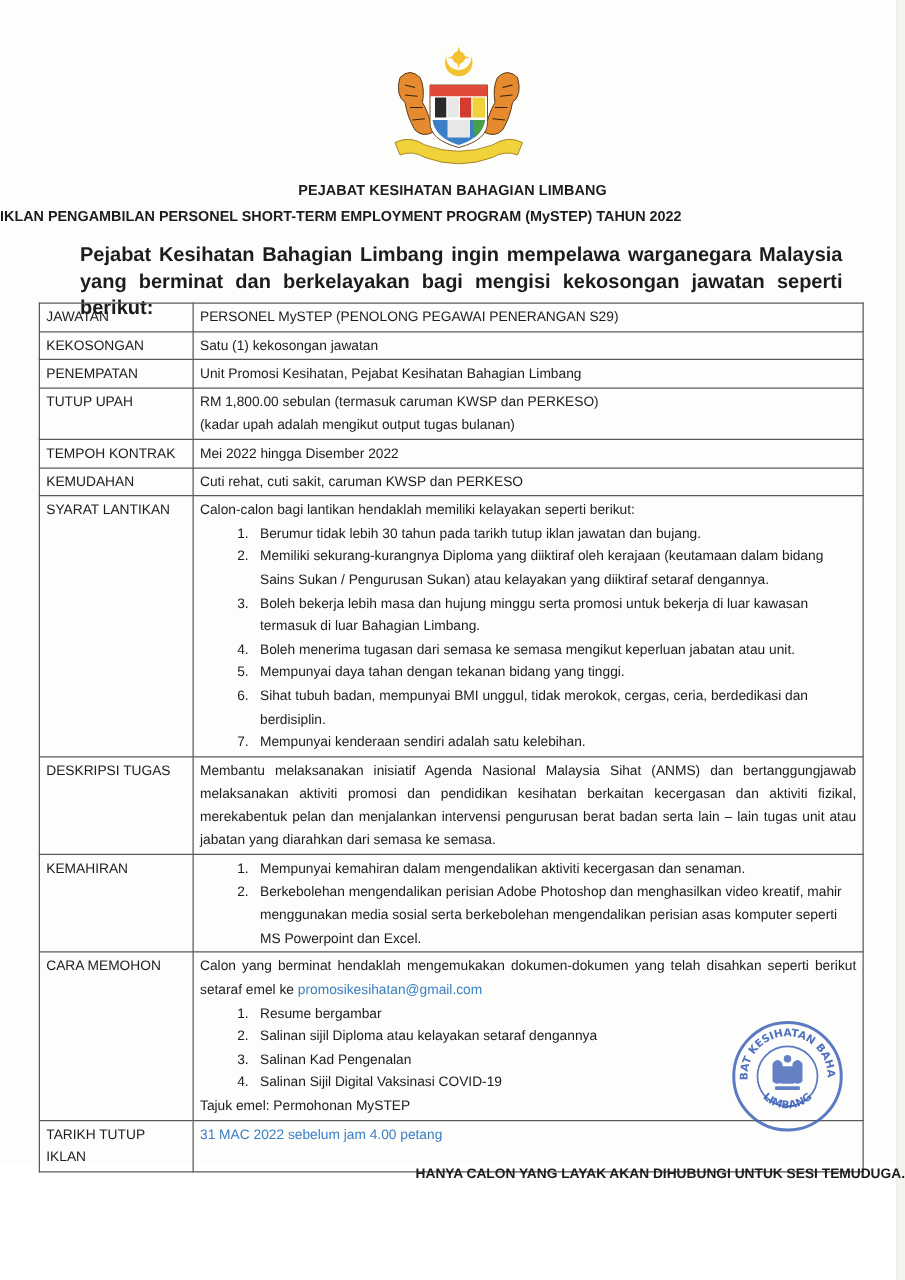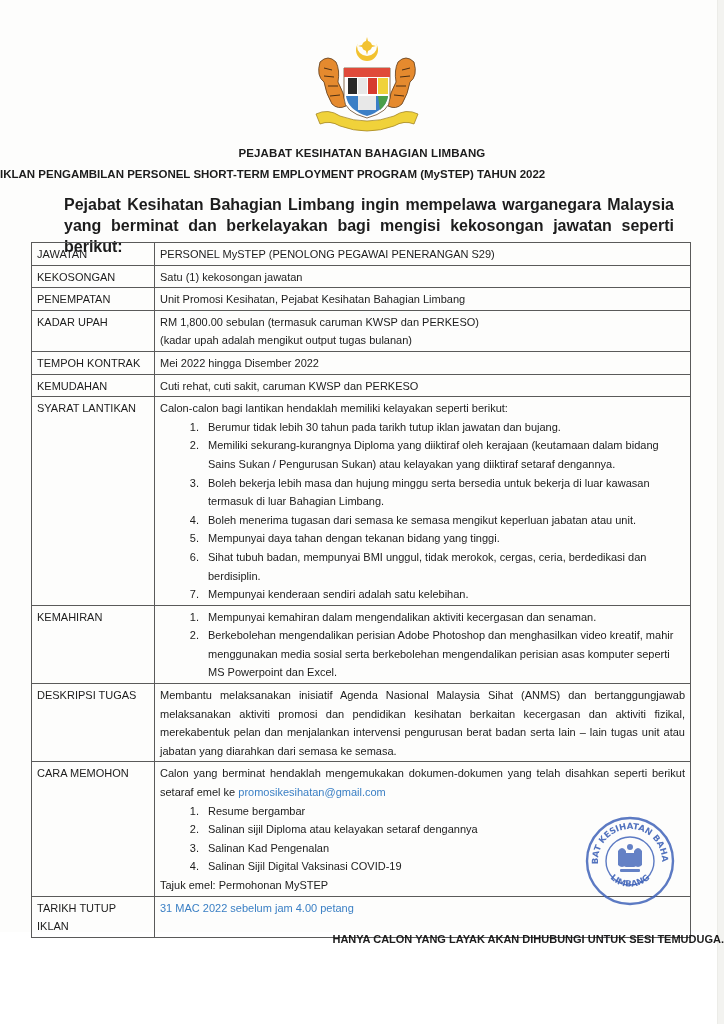--- a/index.html
+++ b/index.html
@@ -74,61 +74,61 @@
     </tr>
     <tr>
       <td class="label">KEKOSONGAN</td>
       <td>Satu (1) kekosongan jawatan</td>
     </tr>
     <tr>
       <td class="label">PENEMPATAN</td>
       <td>Unit Promosi Kesihatan, Pejabat Kesihatan Bahagian Limbang</td>
     </tr>
     <tr>
-      <td class="label">KADAR UPAH</td>
+      <td class="label">TUTUP UPAH</td>
       <td>
         <div>RM 1,800.00 sebulan (termasuk caruman KWSP dan PERKESO)</div>
         <div>(kadar upah adalah mengikut output tugas bulanan)</div>
       </td>
     </tr>
     <tr>
       <td class="label">TEMPOH KONTRAK</td>
       <td>Mei 2022 hingga Disember 2022</td>
     </tr>
     <tr>
       <td class="label">KEMUDAHAN</td>
       <td>Cuti rehat, cuti sakit, caruman KWSP dan PERKESO</td>
     </tr>
     <tr>
       <td class="label">SYARAT LANTIKAN</td>
       <td>
         <div>Calon-calon bagi lantikan hendaklah memiliki kelayakan seperti berikut:</div>
         <ol class="items">
           <li>Berumur tidak lebih 30 tahun pada tarikh tutup iklan jawatan dan bujang.</li>
           <li>Memiliki sekurang-kurangnya Diploma yang diiktiraf oleh kerajaan (keutamaan dalam bidang Sains Sukan / Pengurusan Sukan) atau kelayakan yang diiktiraf setaraf dengannya.</li>
-          <li>Boleh bekerja lebih masa dan hujung minggu serta bersedia untuk bekerja di luar kawasan termasuk di luar Bahagian Limbang.</li>
+          <li>Boleh bekerja lebih masa dan hujung minggu serta promosi untuk bekerja di luar kawasan termasuk di luar Bahagian Limbang.</li>
           <li>Boleh menerima tugasan dari semasa ke semasa mengikut keperluan jabatan atau unit.</li>
           <li>Mempunyai daya tahan dengan tekanan bidang yang tinggi.</li>
           <li>Sihat tubuh badan, mempunyai BMI unggul, tidak merokok, cergas, ceria, berdedikasi dan berdisiplin.</li>
           <li>Mempunyai kenderaan sendiri adalah satu kelebihan.</li>
         </ol>
       </td>
+    </tr>
+    <tr>
+      <td class="label">DESKRIPSI TUGAS</td>
+      <td class="justify">Membantu melaksanakan inisiatif Agenda Nasional Malaysia Sihat (ANMS) dan bertanggungjawab melaksanakan aktiviti promosi dan pendidikan kesihatan berkaitan kecergasan dan aktiviti fizikal, merekabentuk pelan dan menjalankan intervensi pengurusan berat badan serta lain – lain tugas unit atau jabatan yang diarahkan dari semasa ke semasa.</td>
     </tr>
     <tr>
       <td class="label">KEMAHIRAN</td>
       <td>
         <ol class="items">
           <li>Mempunyai kemahiran dalam mengendalikan aktiviti kecergasan dan senaman.</li>
           <li>Berkebolehan mengendalikan perisian Adobe Photoshop dan menghasilkan video kreatif, mahir menggunakan media sosial serta berkebolehan mengendalikan perisian asas komputer seperti MS Powerpoint dan Excel.</li>
         </ol>
       </td>
-    </tr>
-    <tr>
-      <td class="label">DESKRIPSI TUGAS</td>
-      <td class="justify">Membantu melaksanakan inisiatif Agenda Nasional Malaysia Sihat (ANMS) dan bertanggungjawab melaksanakan aktiviti promosi dan pendidikan kesihatan berkaitan kecergasan dan aktiviti fizikal, merekabentuk pelan dan menjalankan intervensi pengurusan berat badan serta lain – lain tugas unit atau jabatan yang diarahkan dari semasa ke semasa.</td>
     </tr>
     <tr>
       <td class="label">CARA MEMOHON</td>
       <td>
         <div class="justify">
           <span>Calon yang berminat hendaklah mengemukakan dokumen-dokumen yang telah disahkan seperti berikut setaraf emel ke</span>
           <a class="email">promosikesihatan@gmail.com</a>
         </div>
         <ol class="items">
           <li>Resume bergambar</li>

